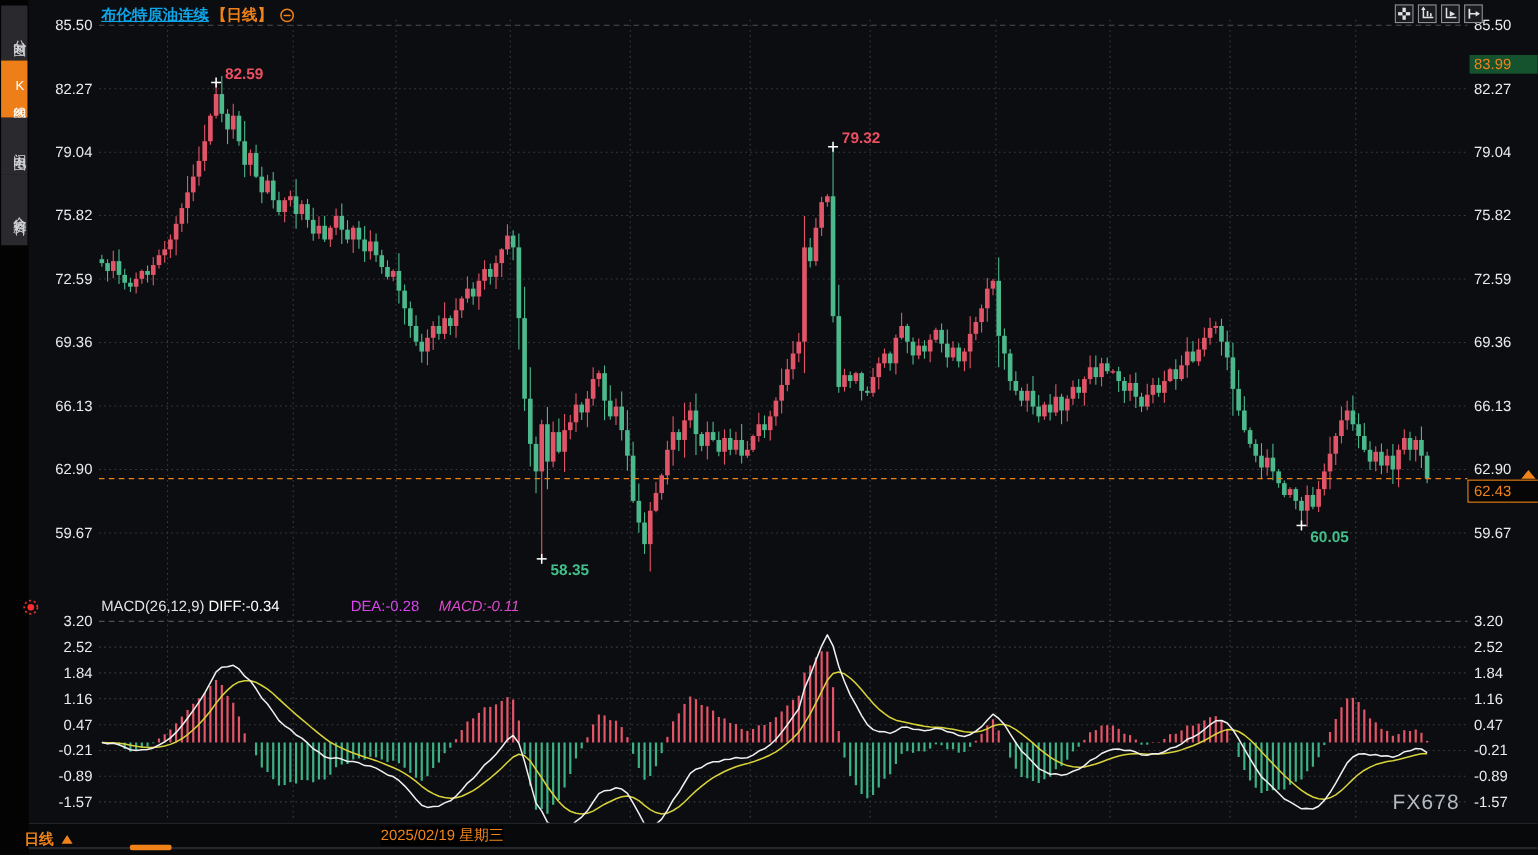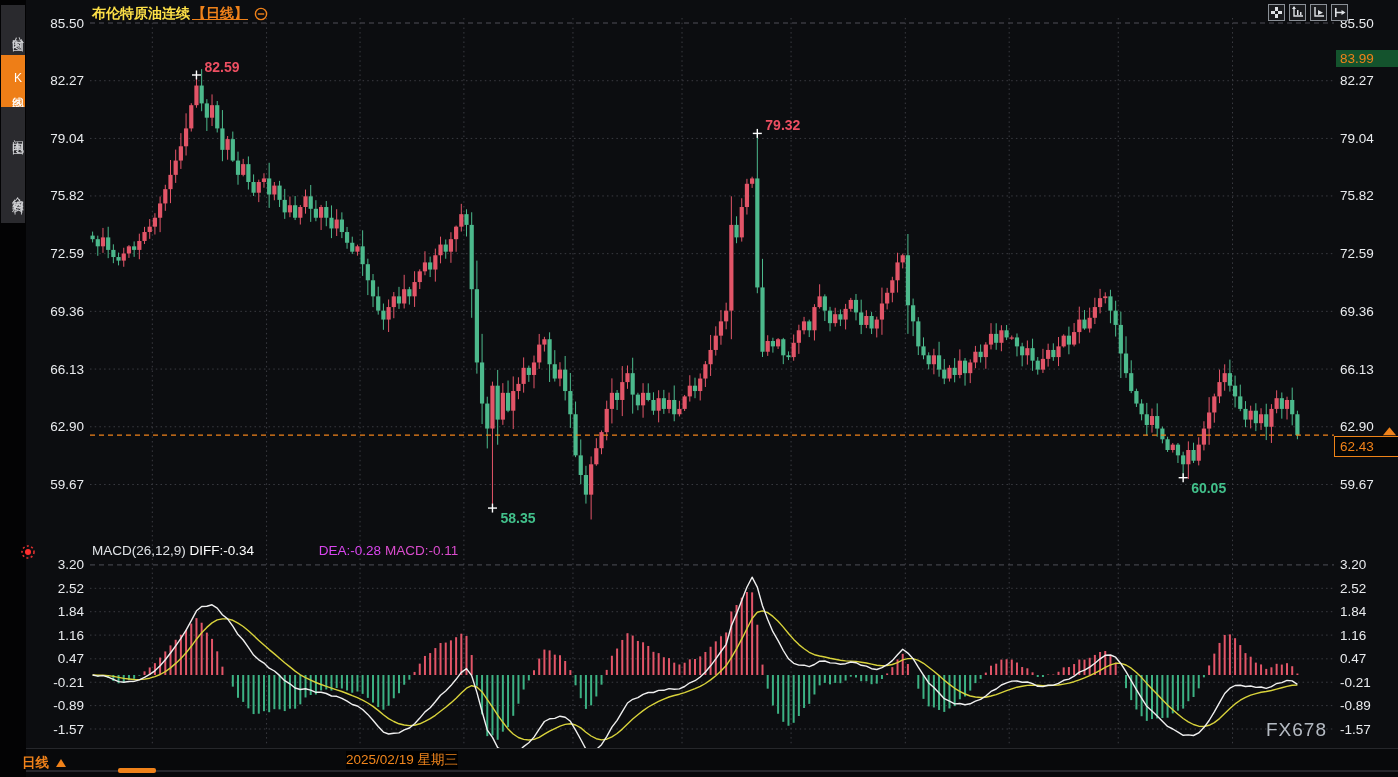--- a/index.html
+++ b/index.html
@@ -7,38 +7,38 @@
   #app{position:relative;width:1398px;height:777px;background:#0c0d10;}
   svg{font-family:"Liberation Sans", sans-serif;}
   
   .sidebar{position:absolute;left:0;top:0;width:26px;height:777px;background:#030304;z-index:5;}
   .side-item{position:absolute;left:1px;width:24px;background:#2a2a2e;color:#d2d3d6;
     font-size:12px;line-height:14px;text-align:center;writing-mode:vertical-rl;text-orientation:upright;
     letter-spacing:2px;padding:3px 0;cursor:pointer;}
   .side-item.active{background:#ee7e17;color:#ffffff;}
   
   .titlerow{position:absolute;left:92px;top:5px;height:18px;display:flex;align-items:center;z-index:6;}
-  .sym-title{color:#fde047;font-size:14px;font-weight:700;}
-  .period-tag{color:#f0821a;font-size:14px;font-weight:700;margin-left:2px;text-decoration:underline;}
+  .sym-title{color:#0ea5e9;font-size:14px;font-weight:700;text-decoration:underline;}
+  .period-tag{color:#f0821a;font-size:14px;font-weight:700;margin-left:2px;}
   .circle-minus{margin-left:6px;width:14px;height:14px;}
   
   .toolbar{position:absolute;left:1268px;top:4px;display:flex;gap:4px;z-index:6;}
   .tool-btn{width:17px;height:17px;border:1px solid #8b9097;background:#1a1b1e;box-sizing:border-box;
     display:flex;align-items:center;justify-content:center;cursor:pointer;}
   
   .hi-box{position:absolute;left:1336px;top:50px;width:58px;height:17px;background:#14532d;
     color:#f0821a;font-size:13.5px;line-height:17px;padding-left:4px;z-index:6;}
   .cur-box{position:absolute;left:1334px;top:436px;width:62px;height:19px;background:#060606;
     border:1px solid #ef8318;color:#f0821a;font-size:13.5px;line-height:19px;padding-left:5px;z-index:6;}
   
   .macd-row{position:absolute;left:92px;top:543px;font-size:13.5px;z-index:6;white-space:nowrap;}
   .macd-row .t1{color:#dfe2e6;}
   .macd-row .t2{color:#ffffff;margin-left:0;}
   .macd-row .t3{color:#d946ef;margin-left:14px;padding-left:47px;}
-  .macd-row .t4{color:#da4ccd;}
+  .macd-row .t4{color:#da4ccd;margin-left:14px;font-style:italic;}
   .macd-marker{position:absolute;left:20px;top:544px;z-index:6;cursor:pointer;}
   
   .axis-strip{position:absolute;left:26px;top:748px;width:1372px;height:29px;background:#08090b;
     border-top:1px solid #26272b;z-index:4;}
   .period-btn{position:absolute;left:22px;top:754px;display:flex;align-items:center;z-index:6;cursor:pointer;}
   .period-btn span{color:#f0821a;font-size:13.5px;font-weight:700;}
   .tri-up{width:0;height:0;border-left:5px solid transparent;border-right:5px solid transparent;
     border-bottom:8px solid #f0821a;margin-left:7px;}
   .date-box{position:absolute;left:346px;top:751px;width:112px;height:18px;background:#000;
     color:#f0851c;font-size:13.5px;line-height:18px;text-align:center;z-index:6;}

